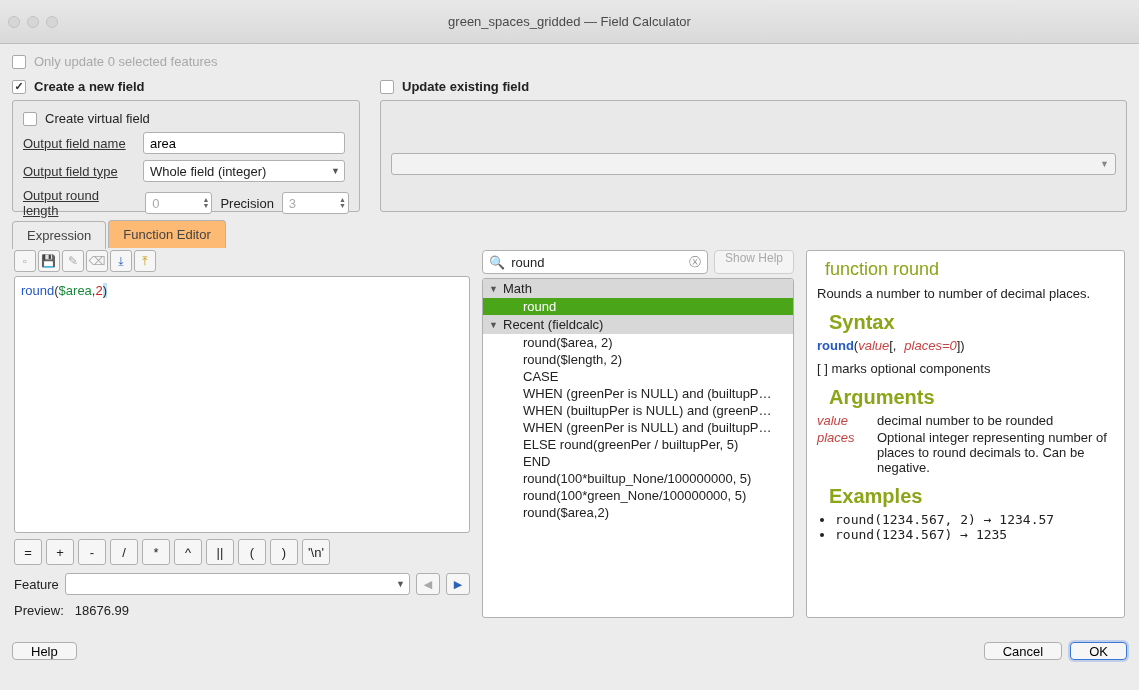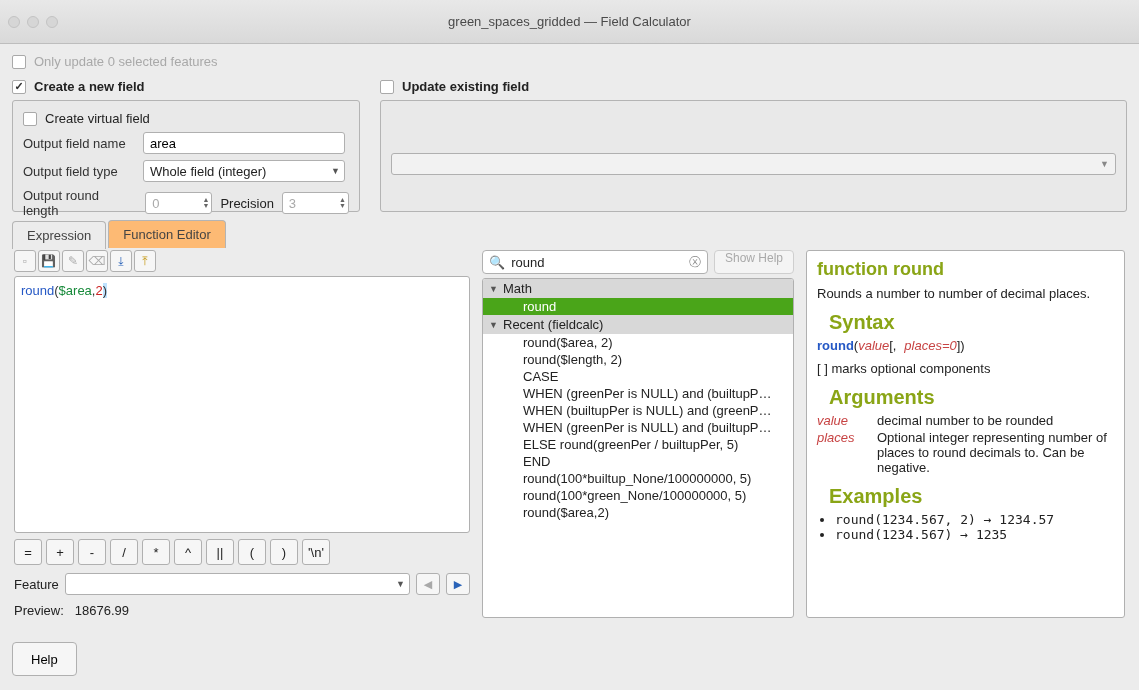--- a/index.html
+++ b/index.html
@@ -10,21 +10,21 @@
   .title { position:absolute; left:0; right:0; text-align:center; color:#4a4a4a; font-size:13px;}
   .window { padding:10px 12px 12px 12px; }
   .cb { width:14px; height:14px; border:1px solid #a9a9a9; border-radius:2px; background:#fff; display:inline-flex; align-items:center; justify-content:center; font-size:11px; color:#333; line-height:1;}
   .cb.checked::after { content:"✓"; font-weight:bold; }
   .disabled { color:#a9a9a9 !important; }
   .row { display:flex; align-items:center; }
   .top-cols { display:flex; gap:20px; margin-top:6px; align-items:flex-start;}
   .panel { border:1px solid #b4b4b4; border-radius:3px; background:#e9e9e9; padding:10px;}
   .panel.left { width:348px; height:112px;}
   .panel.right { flex:1; height:112px;}
-  .flabel { width:120px; color:#333;}
+  .flabel { width:120px; color:#333;text-decoration:underline;}
   input[type=text], .select, .spin { height:22px; border:1px solid #b0b0b0; border-radius:3px; background:#fff; font-size:13px; padding:0 6px;}
   .select { width:202px; display:flex; align-items:center; justify-content:space-between; padding-right:4px;}
   .spin { width:70px; display:flex; align-items:center; justify-content:space-between; padding-right:2px;}
   .spin .arrows { display:flex; flex-direction:column; font-size:7px; line-height:6px; color:#666;}
   .bigdrop { width:100%; height:22px; border:1px solid #b0b0b0; border-radius:3px; background:#f2f2f2; display:flex; align-items:center; justify-content:flex-end; padding:0 6px; color:#888;}
   .tabs { display:flex; margin-top:8px; }
   .tab { padding:6px 14px; border:1px solid #b4b4b4; background:#fdba74; border-bottom:none; border-radius:4px 4px 0 0; margin-right:2px; color:#444; font-size:13px;}
   .tab.active { background:#ececec; position:relative; top:1px;}
   .workarea { display:flex; gap:8px; height:372px;}
   .col { border:0px solid #b4b4b4; border-radius:3px; padding:2px;}
@@ -42,30 +42,30 @@
   .preview-row { margin-top:8px; }
   .searchbar { display:flex; gap:6px; align-items:center; margin-bottom:4px;}
   .searchbox { flex:1; height:24px; border:1px solid #b0b0b0; border-radius:4px; background:#fff; display:flex; align-items:center; padding:0 6px; gap:6px;}
   .showhelp { height:24px; padding:0 10px; border:1px solid #cfcfcf; border-radius:4px; background:#f4f4f4; color:#a9a9a9; font-size:12px;}
   .tree { flex:1; border:1px solid #b0b0b0; border-radius:3px; background:#fff; overflow:hidden;}
   .tree .grp { background:#d8d8d8; padding:2px 6px; display:flex; align-items:center; gap:4px; font-size:13px;}
   .tree .item { padding:1px 6px 1px 40px; font-size:13px; white-space:nowrap; overflow:hidden; text-overflow:ellipsis;}
   .tree .sel { background:#4aa519; color:#fff;}
   .tri { font-size:9px; color:#555; width:10px; display:inline-block;}
   .help { flex:1; border:1px solid #b0b0b0; border-radius:3px; background:#fff; padding:8px 10px; overflow:auto;}
-  .help h1 { color:#8aa516; font-size:18px; margin:0 0 6px 0; font-weight:bold;}
+  .help h1 { color:#8aa516; font-size:18px; margin:0 0 6px 8px; font-weight:normal;}
   .help h2 { color:#8aa516; font-size:20px; margin:10px 0 4px 12px;}
   .mono { font-family: Menlo, Consolas, monospace; }
   .help .syn .fn { color:#2558c5;} .help .syn .arg { color:#c74343; font-style:italic;}
   .argtbl { display:grid; grid-template-columns:50px 1fr; gap:2px 10px; font-size:13px;}
   .argtbl .an { color:#c74343; font-style:italic;}
   .help ul { margin:4px 0 0 18px; padding:0;}
   .help li { font-family:Menlo,Consolas,monospace; font-size:13px;}
   .footer { display:flex; justify-content:space-between; margin-top:22px;}
-  .btn { height:34px; padding:0 18px; border:1px solid #b0b0b0; border-radius:4px; background:#f6f6f6; font-size:13px;}
+  .btn { height:18px; padding:0 18px; border:1px solid #b0b0b0; border-radius:4px; background:#f6f6f6; font-size:13px;}
   .btn.primary { border-color:#3a78d8; box-shadow:0 0 0 2px rgba(58,120,216,.25);}
   .searchicon { color:#888; font-size:13px;}
   .clearicon { color:#888; font-size:12px;}
   .kw { color:#2558c5;} .pn{color:#333;} .var{color:#178a3a;} .num{color:#c22;}
   .hl { background:#bfe3ff;}
 </style>
 </head>
 <body>
 
 <div class="titlebar">
@@ -238,14 +238,18 @@
         <ul>
           <li>round(1234.567, 2) → 1234.57</li>
           <li>round(1234.567) → 1235</li>
         </ul>
       </div>
     </div>
   </div>
 
   <div class="footer">
     <button class="btn">Help</button>
+    <div style="display:flex;gap:8px;">
+      <button class="btn">Cancel</button>
+      <button class="btn primary">OK</button>
+    </div>
   </div>
 </div>
 
 </body></html>

